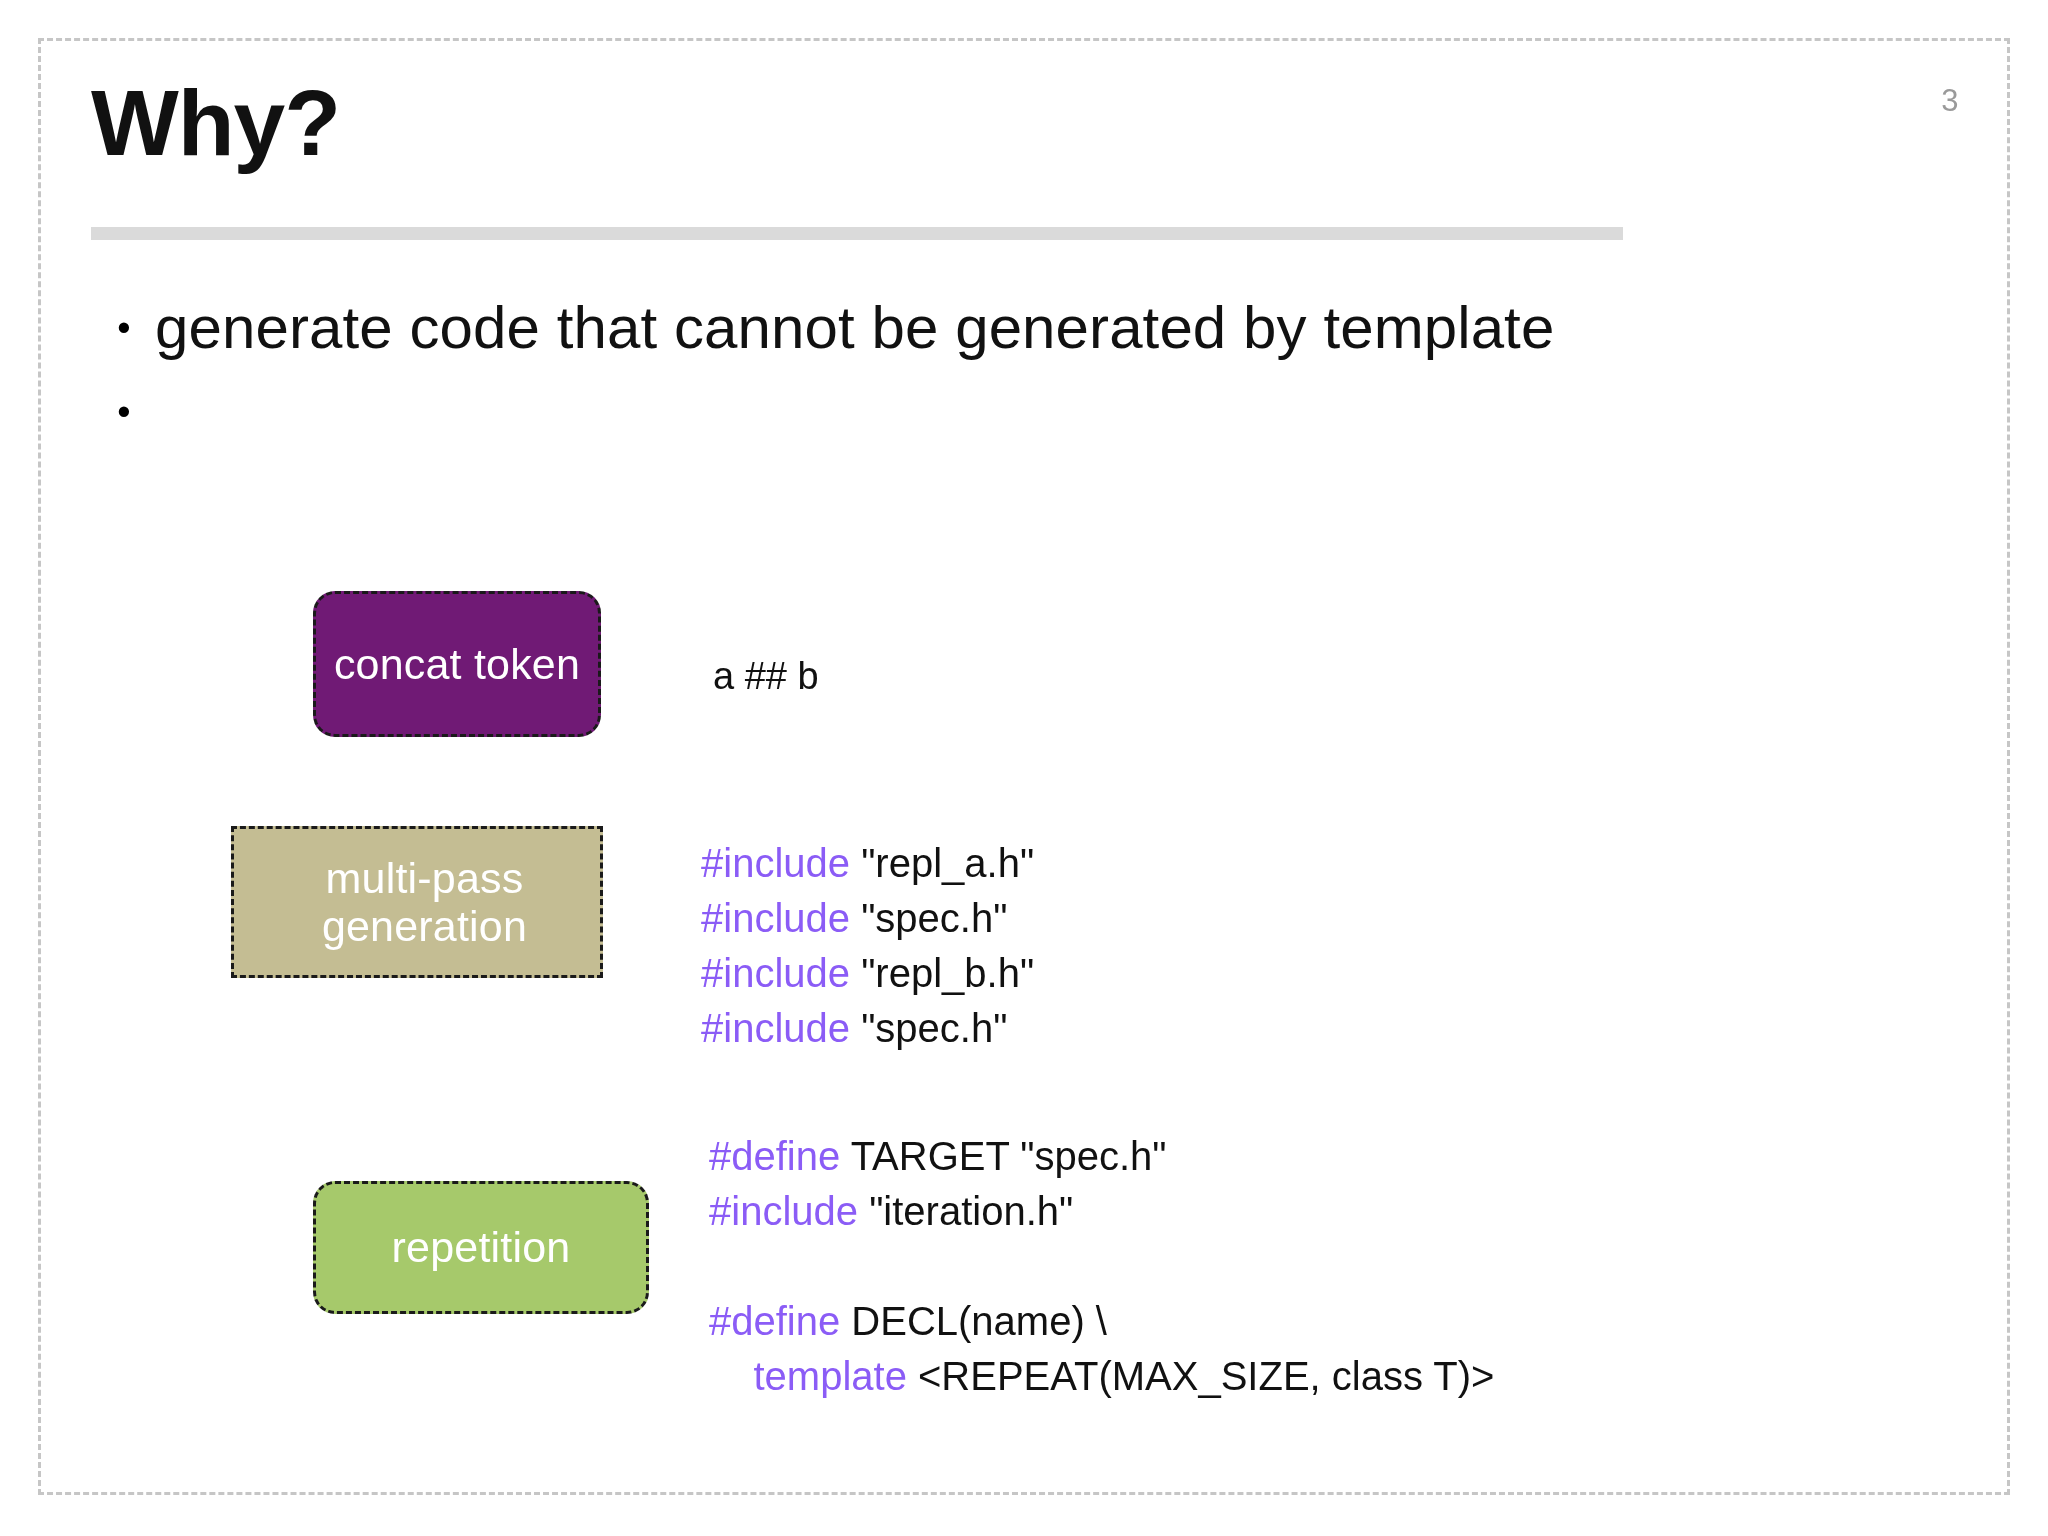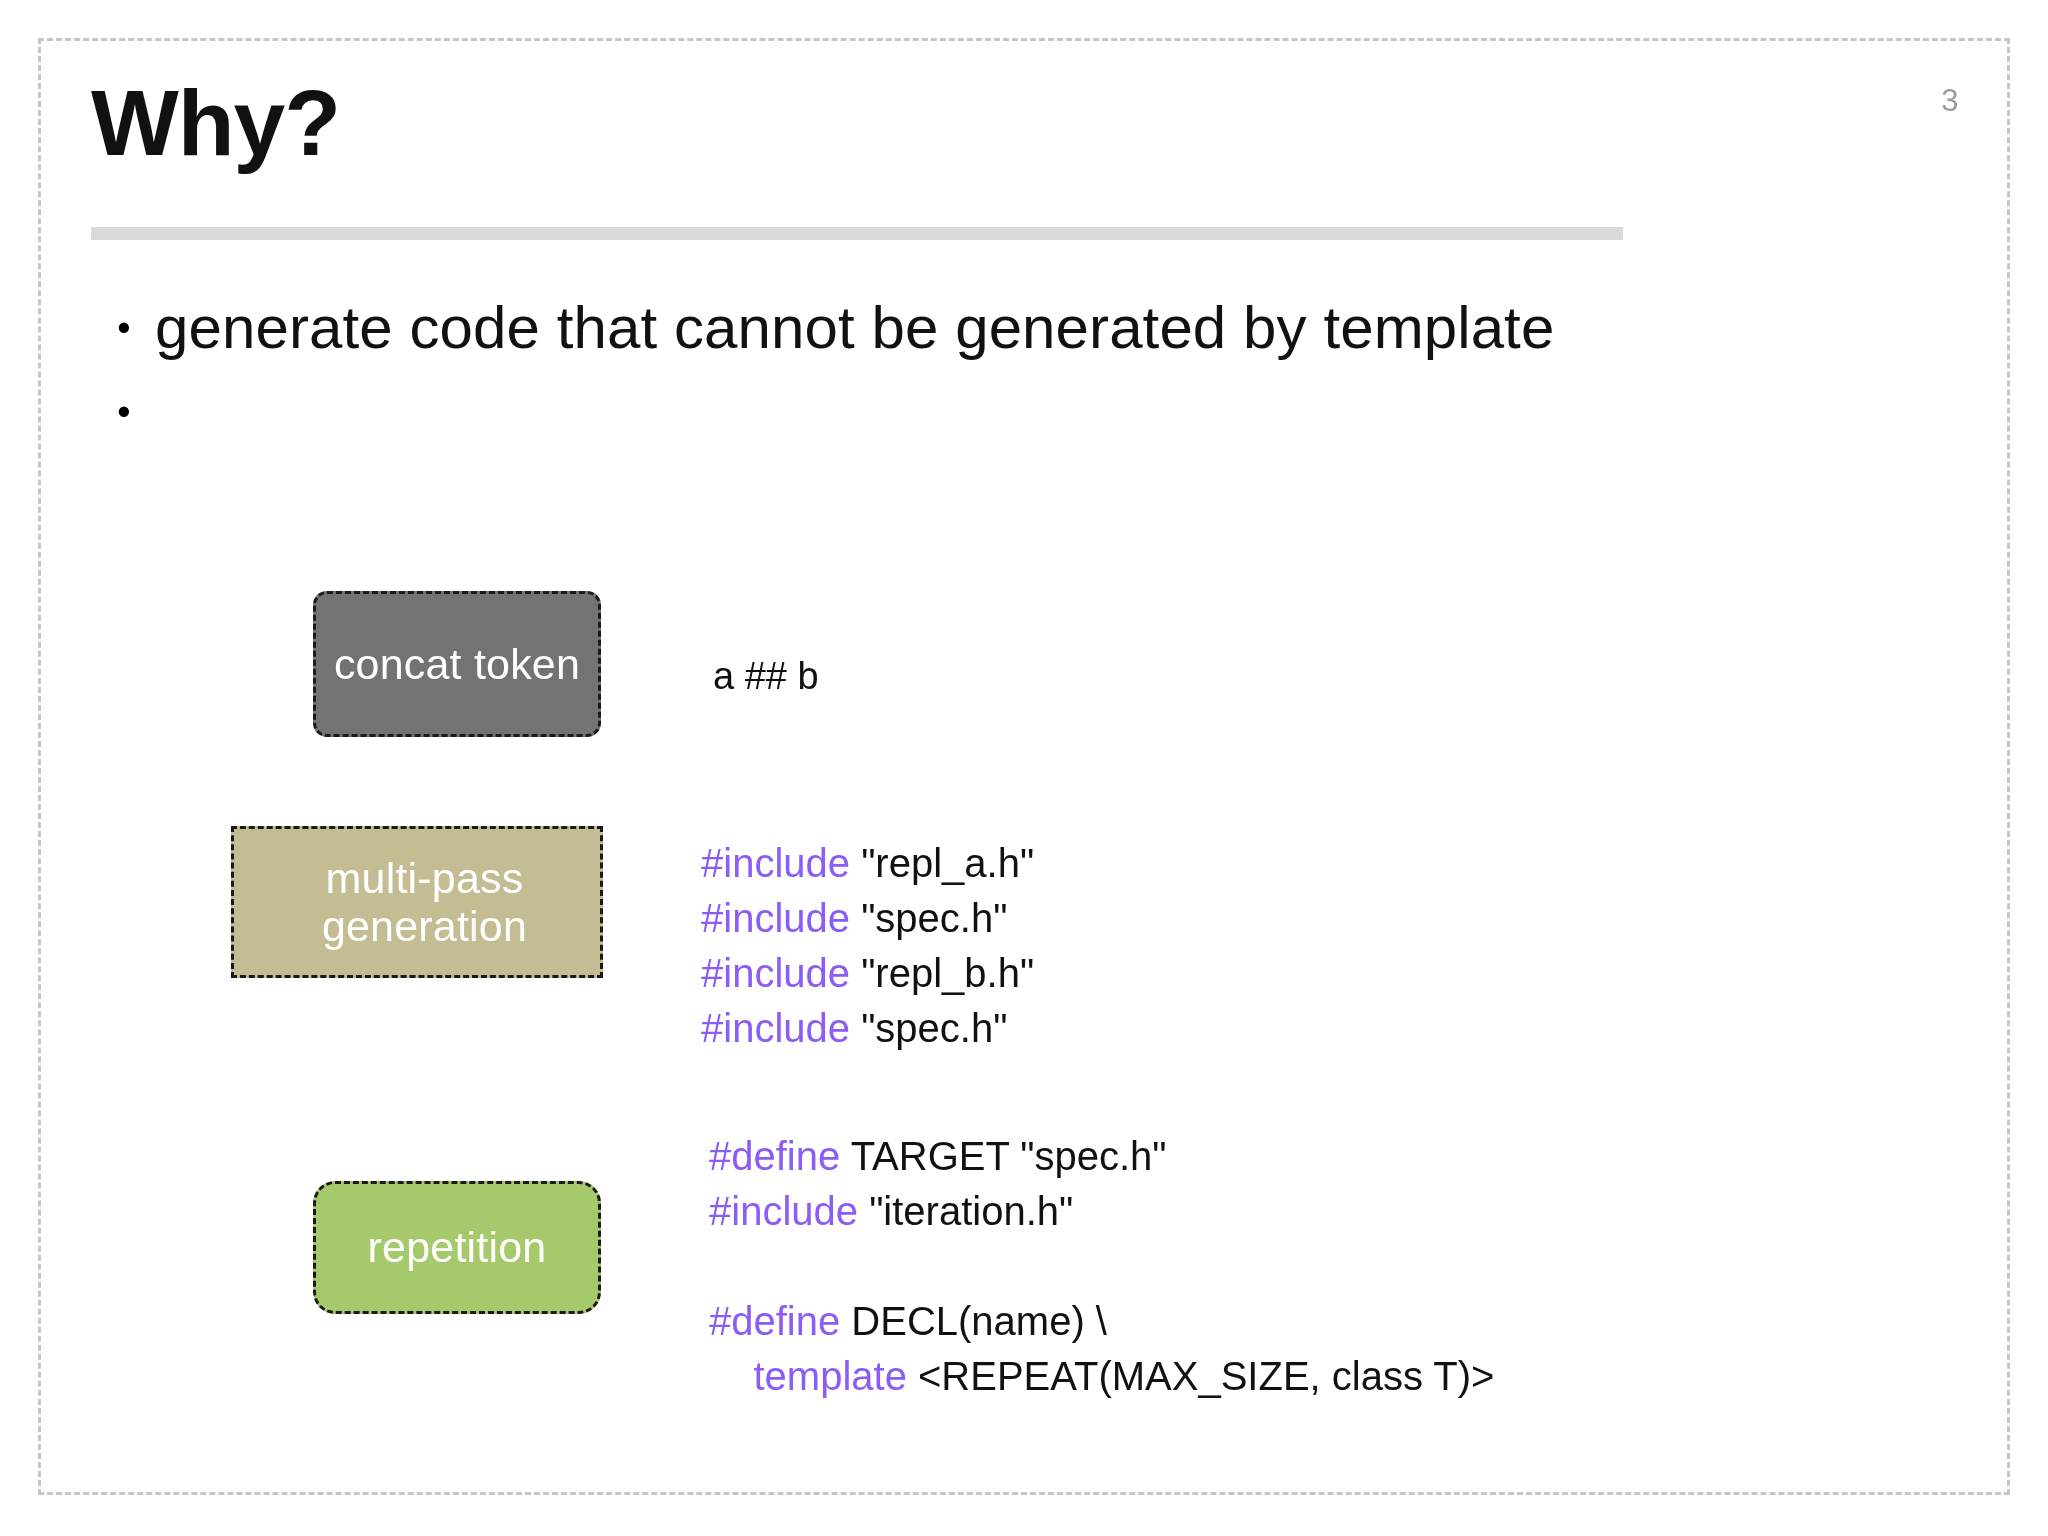--- a/index.html
+++ b/index.html
@@ -100,38 +100,38 @@
     font-size: 43px;
     line-height: 1.12;
     letter-spacing: 0.2px;
   }
 
   .box-concat {
     left: 272px;
     top: 550px;
     width: 288px;
     height: 146px;
-    background: #737373;
-    border-radius: 14px;
+    background: #701a75;
+    border-radius: 22px;
   }
 
   .box-multipass {
     left: 190px;
     top: 785px;
     width: 372px;
     height: 152px;
     background: #c4bd93;
     border-radius: 0;
     padding-left: 15px;
   }
 
   .box-repetition {
     left: 272px;
     top: 1140px;
-    width: 288px;
+    width: 336px;
     height: 133px;
     background: #a6c96b;
     border-radius: 22px;
   }
 
   
   .code {
     position: absolute;
     font-family: Liberation Sans, sans-serif;
     font-size: 40px;

